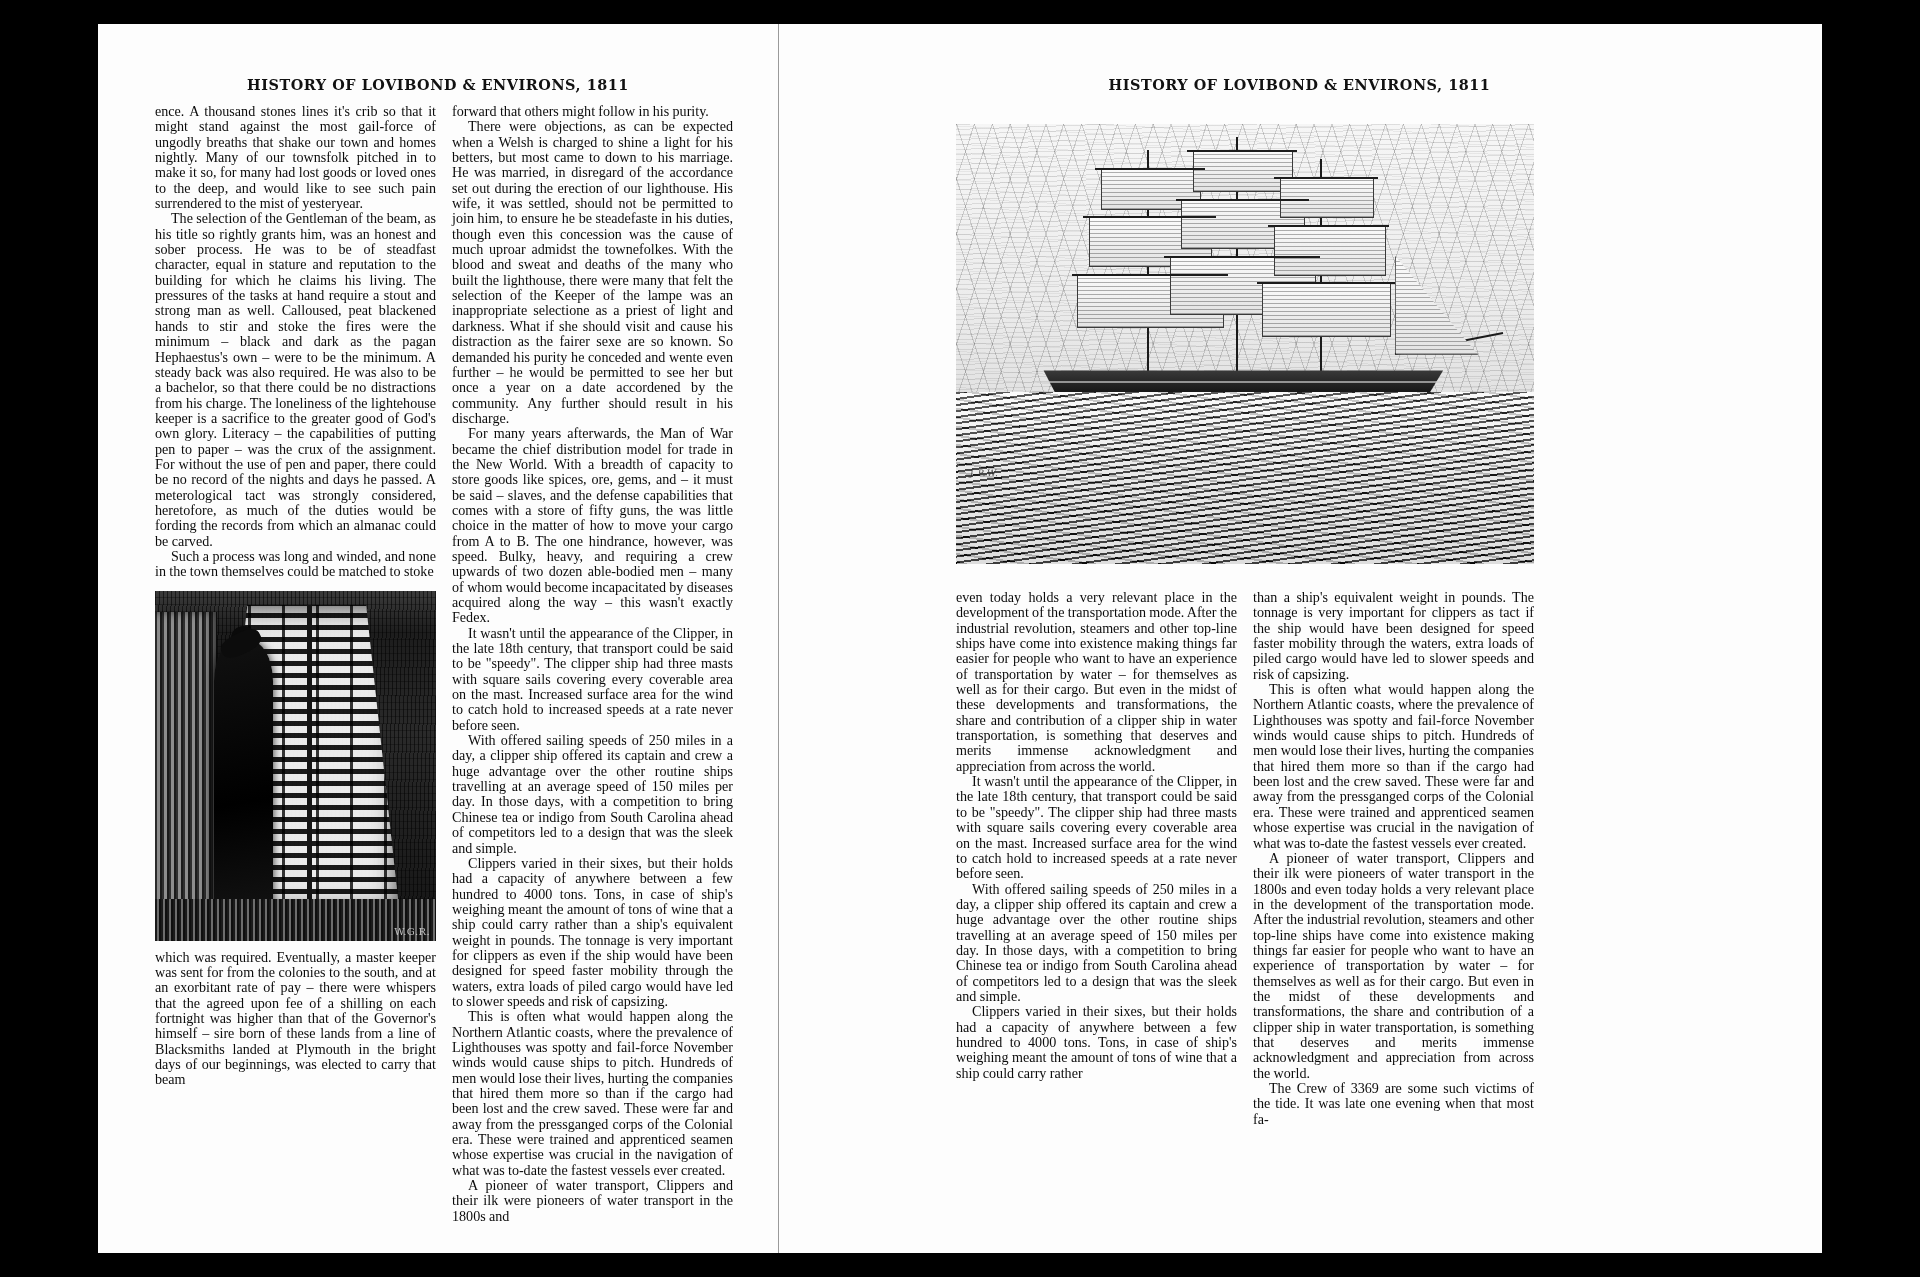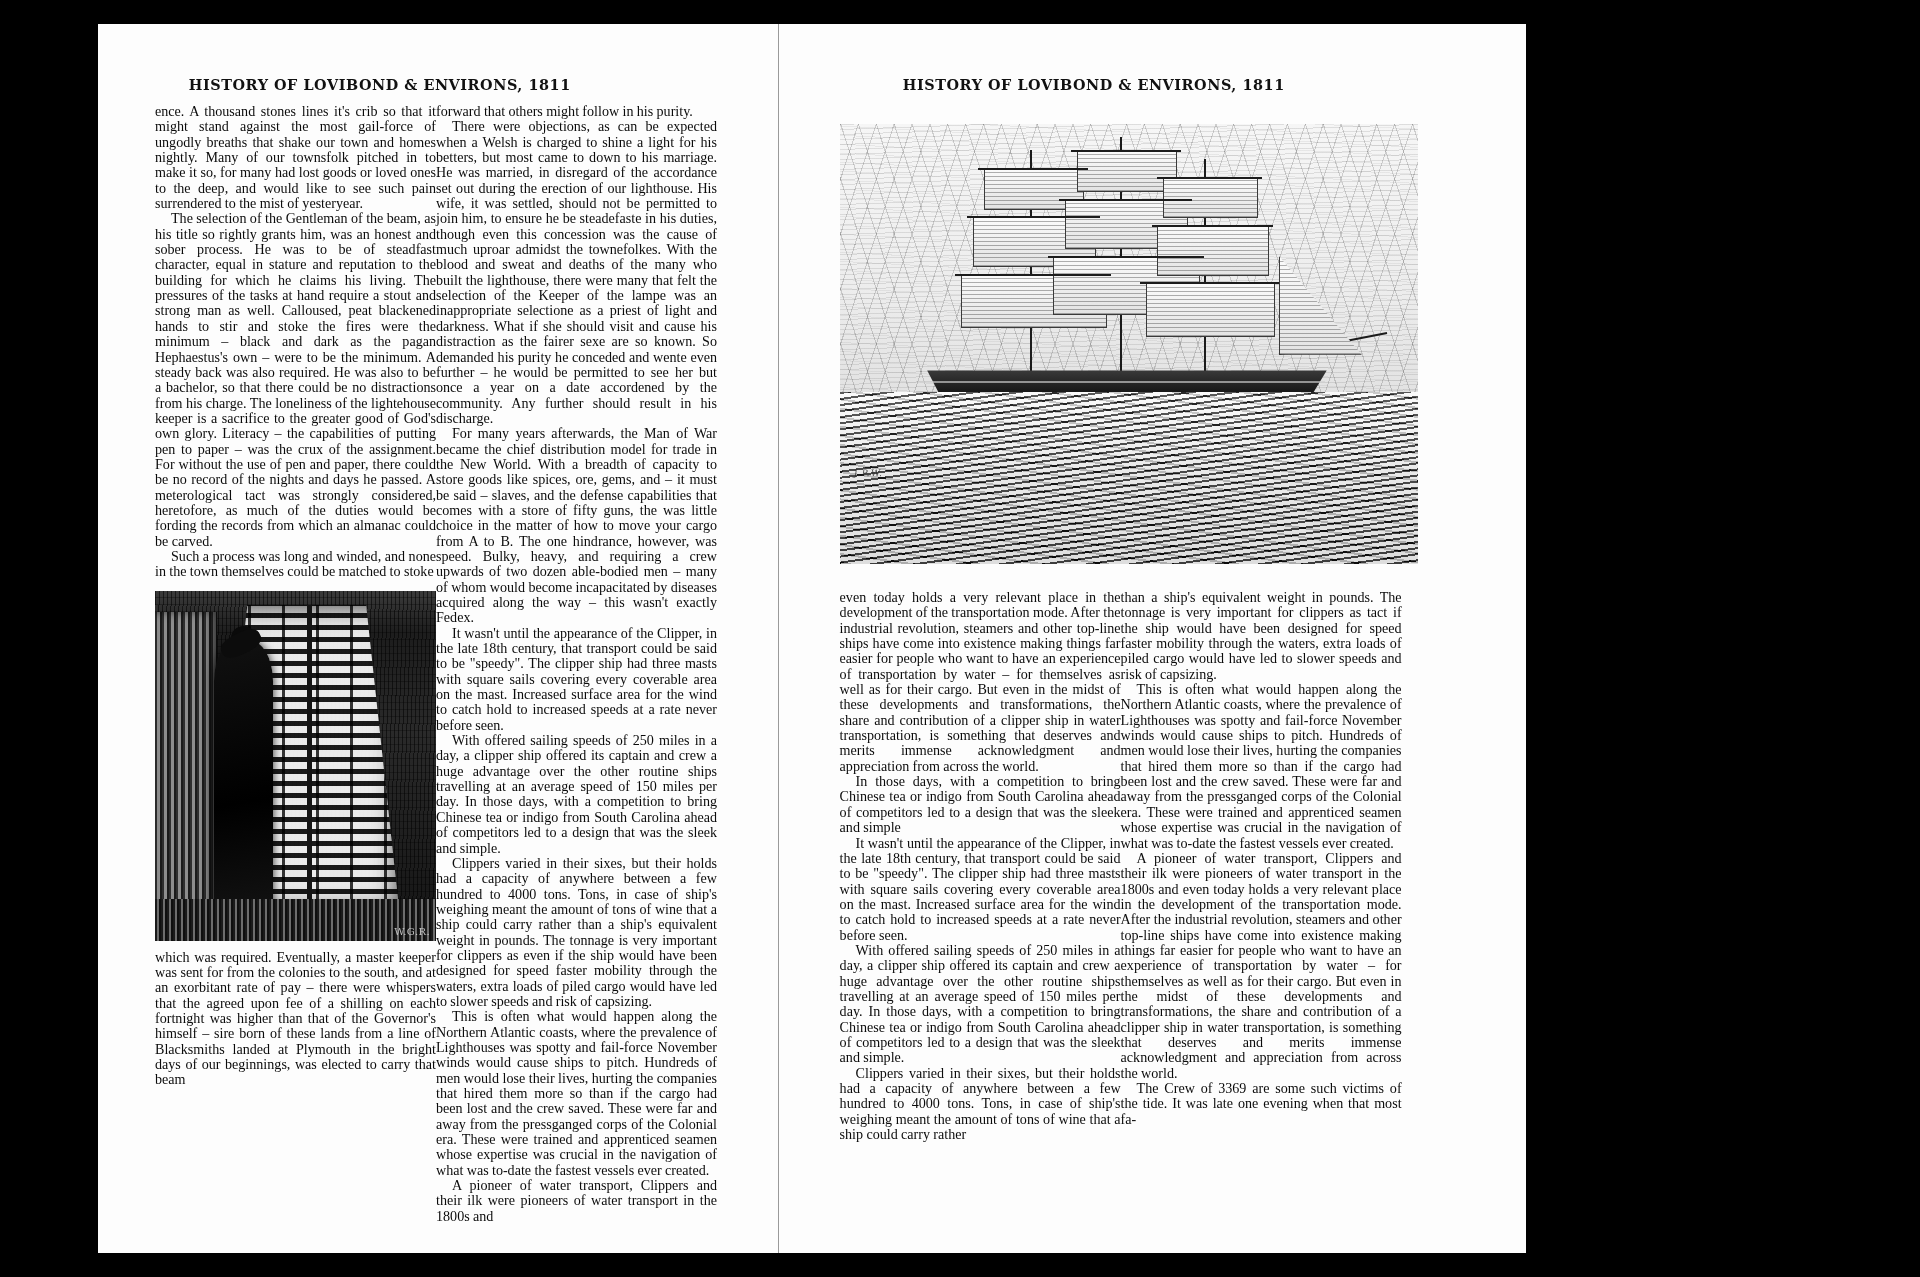--- a/index.html
+++ b/index.html
@@ -1,30 +1,30 @@
 <!DOCTYPE html>
 <html><head>
 <meta charset="utf-8">
 <style>
   html,body{margin:0;padding:0;background:#000;}
   body{width:1920px;height:1277px;overflow:hidden;font-family:"Liberation Serif",serif;}
 
-  .spread{position:absolute;left:98px;top:24px;width:1428px;height:1229px;background:#fdfdfd;display:flex;}
+  .spread{position:absolute;left:98px;top:24px;width:1724px;height:1229px;background:#fdfdfd;display:flex;}
   .fold{position:absolute;left:680px;top:0;width:1px;height:1229px;background:#9a9a9a;}
 
   .page{width:680px;height:1229px;position:relative;box-sizing:border-box;}
   .page.left{padding:0;}
   .page.right{width:1043px;}
 
   .runhead{position:absolute;top:52px;width:100%;text-align:center;
     font-family:"DejaVu Serif",serif;font-weight:700;font-size:14.4px;
     letter-spacing:.55px;color:#111;}
   .page.right .runhead{text-align:center;}
 
-  .cols{position:absolute;display:flex;gap:0;}
+  .cols{position:absolute;display:flex;gap:0;justify-content:space-between;}
   .page.left .cols{left:57px;top:80px;width:578px;}
   .page.right .cols{left:0px;top:0;width:100%;}
 
   .col{width:281px;}
   .col p{
     margin:0;text-align:justify;text-justify:inter-word;
     font-size:14.1px;line-height:15.35px;color:#0b0b0b;
     hyphens:none;word-spacing:-0.2px;
   }
   .col p.ind{text-indent:16px;}
@@ -231,21 +231,20 @@
         <div class="hull"></div>
         <div class="hull-stripe"></div>
         <div class="sea"></div>
         <div class="ship-sig">J.P.W.</div>
       </div>
     </div>
 
     <div class="cols" style="left:178px;top:560px;width:578px;margin-top:6px;">
       <div class="col">
         <p>even today holds a very relevant place in the development of the transportation mode. After the industrial revolution, steamers and other top-line ships have come into existence making things far easier for people who want to have an experience of transportation by water – for themselves as well as for their cargo. But even in the midst of these developments and transformations, the share and contribution of a clipper ship in water transportation, is something that deserves and merits immense acknowledgment and appreciation from across the world.</p>
-        <p class="ind">In those days, with a competition to bring Chinese tea or indigo from South Carolina ahead of competitors led to a design that was the sleek and simple</p>
         <p class="ind">It wasn't until the appearance of the Clipper, in the late 18th century, that transport could be said to be "speedy". The clipper ship had three masts with square sails covering every coverable area on the mast. Increased surface area for the wind to catch hold to increased speeds at a rate never before seen.</p>
         <p class="ind">With offered sailing speeds of 250 miles in a day, a clipper ship offered its captain and crew a huge advantage over the other routine ships travelling at an average speed of 150 miles per day. In those days, with a competition to bring Chinese tea or indigo from South Carolina ahead of competitors led to a design that was the sleek and simple.</p>
         <p class="ind">Clippers varied in their sixes, but their holds had a capacity of anywhere between a few hundred to 4000 tons. Tons, in case of ship's weighing meant the amount of tons of wine that a ship could carry rather</p>
       </div>
       <div class="col">
         <p>than a ship's equivalent weight in pounds. The tonnage is very important for clippers as tact if the ship would have been designed for speed faster mobility through the waters, extra loads of piled cargo would have led to slower speeds and risk of capsizing.</p>
         <p class="ind">This is often what would happen along the Northern Atlantic coasts, where the prevalence of Lighthouses was spotty and fail-force November winds would cause ships to pitch. Hundreds of men would lose their lives, hurting the companies that hired them more so than if the cargo had been lost and the crew saved. These were far and away from the pressganged corps of the Colonial era. These were trained and apprenticed seamen whose expertise was crucial in the navigation of what was to-date the fastest vessels ever created.</p>
         <p class="ind">A pioneer of water transport, Clippers and their ilk were pioneers of water transport in the 1800s and even today holds a very relevant place in the development of the transportation mode. After the industrial revolution, steamers and other top-line ships have come into existence making things far easier for people who want to have an experience of transportation by water – for themselves as well as for their cargo. But even in the midst of these developments and transformations, the share and contribution of a clipper ship in water transportation, is something that deserves and merits immense acknowledgment and appreciation from across the world.</p>
         <p class="ind">The Crew of 3369 are some such victims of the tide. It was late one evening when that most fa-</p>
       </div>

